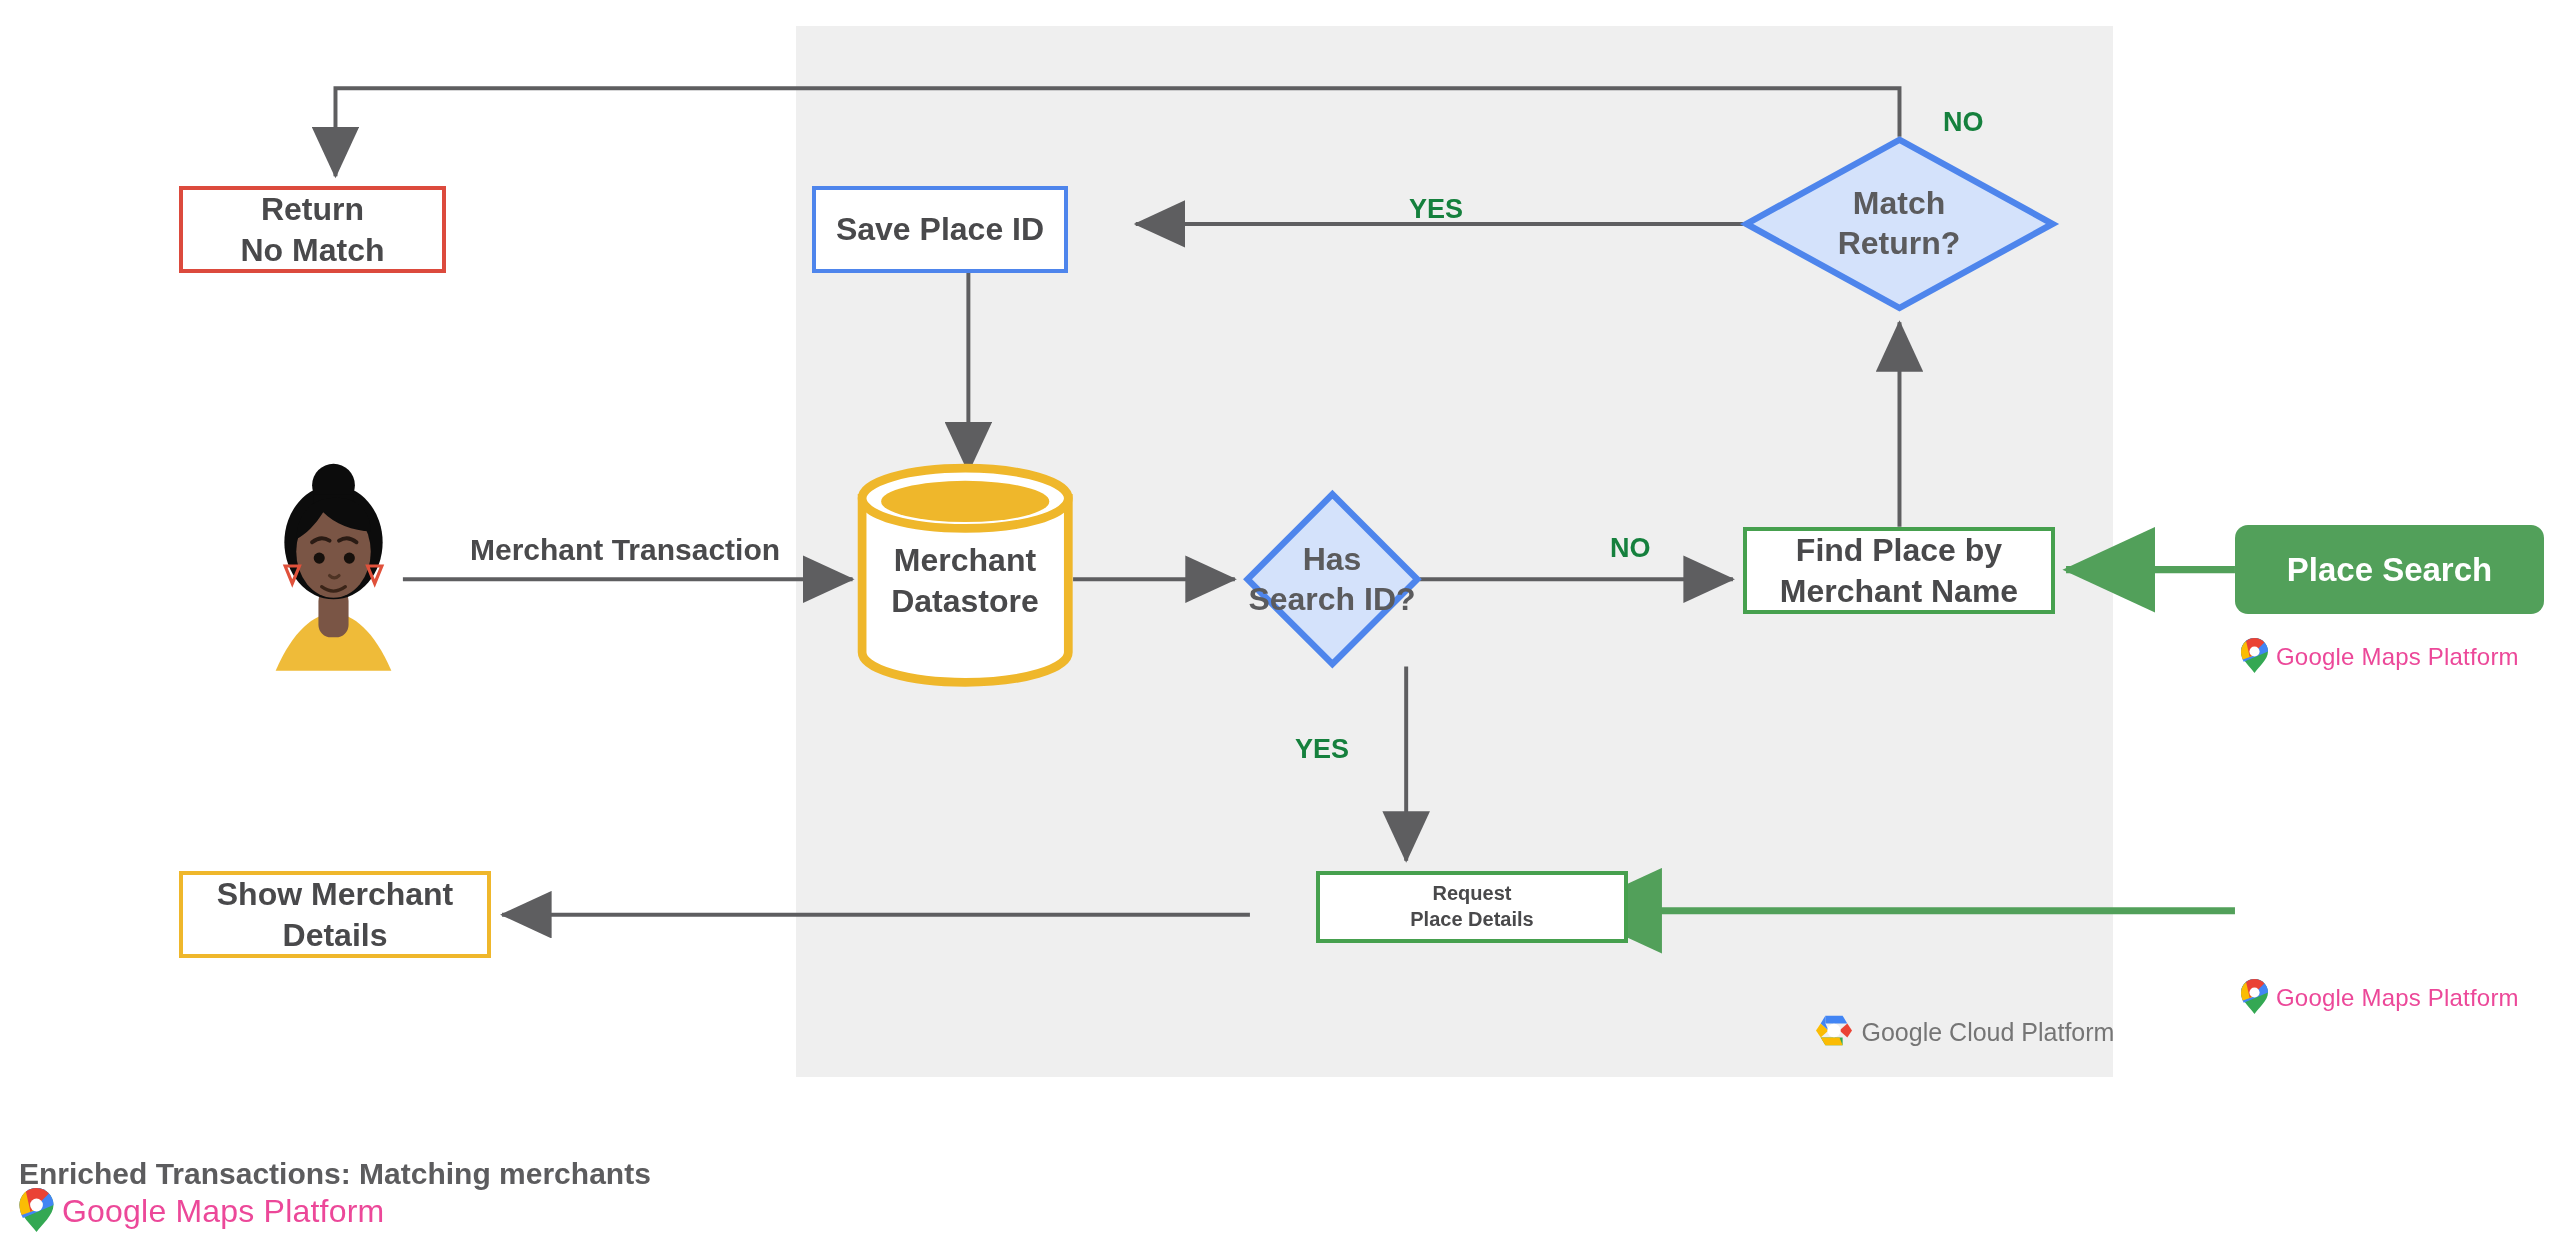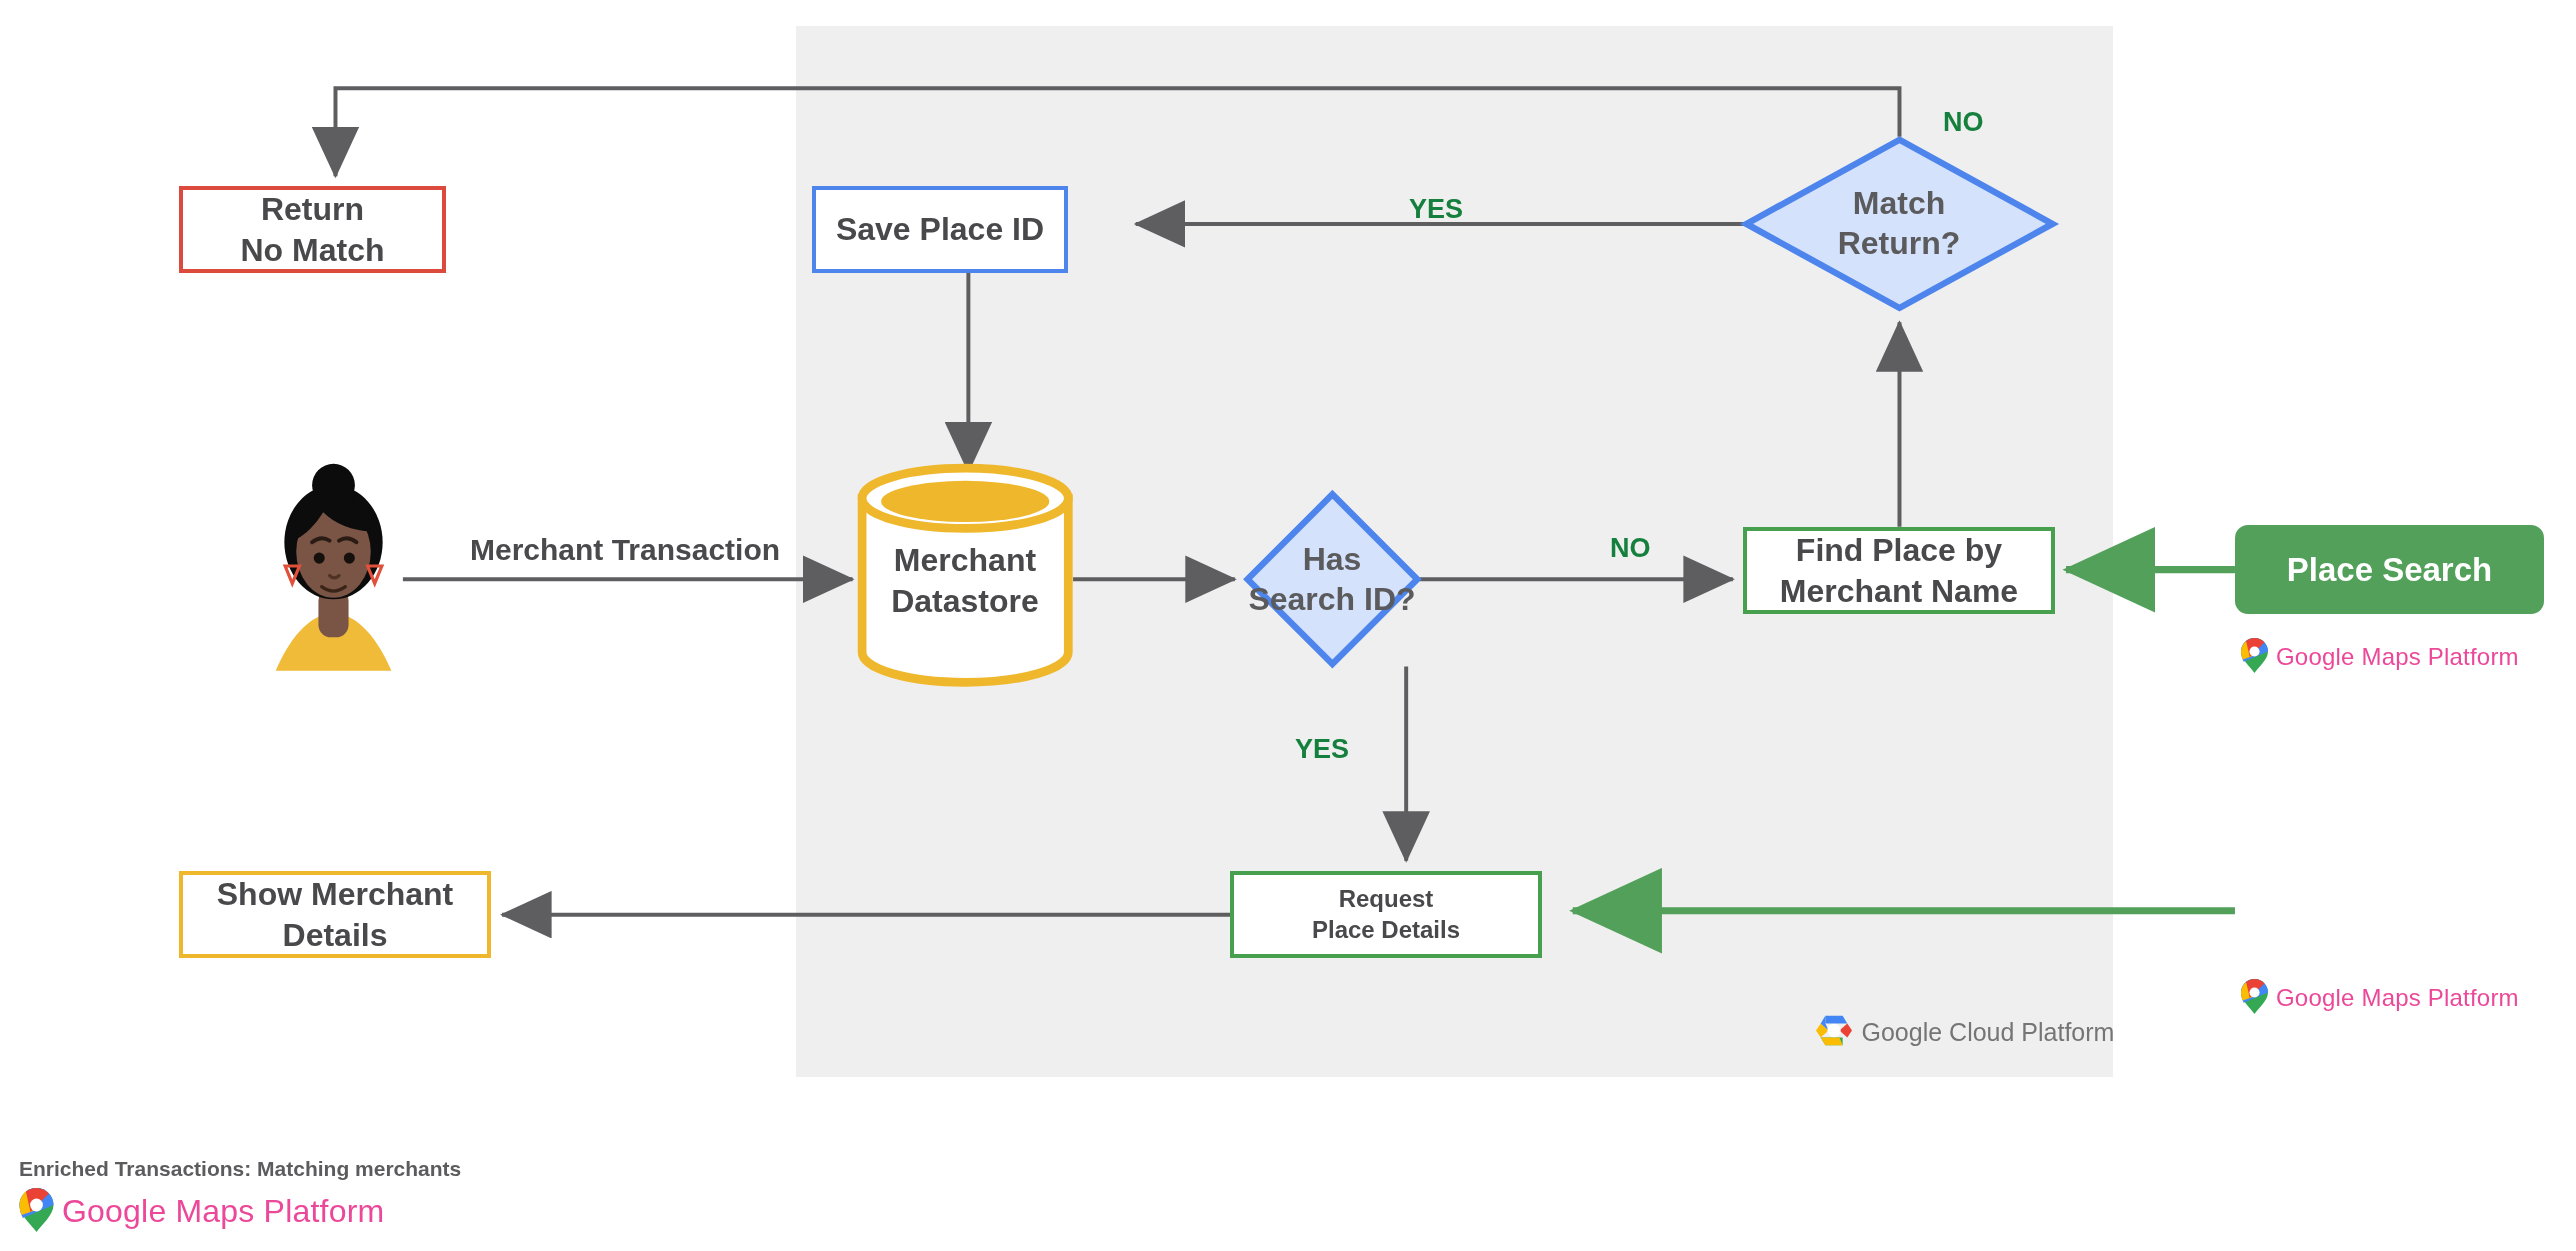--- a/index.html
+++ b/index.html
@@ -30,21 +30,21 @@
     text-align: center;
     color: #49494B;
     font-weight: bold;
     line-height: 1.28;
     background: #ffffff;
   }
 
   .node-return      { left: 179px;  top: 186px;  width: 267px;  height: 87px; border: 4.8px solid #DC4A3D; font-size: 32px; }
   .node-saveplace   { left: 812px; top: 186px;  width: 256px;  height: 87px; border: 4.8px solid #4E85EC; font-size: 32px; }
   .node-findplace   { left: 1743px; top: 527px;  width: 312px;  height: 87px; border: 4.8px solid #46A04E; font-size: 32px; }
-  .node-request     { left: 1230px; top: 871px; width: 312px;  height: 87px; border: 4.8px solid #46A04E; font-size: 24px; }
+  .node-request     { left: 1316px; top: 871px; width: 312px;  height: 72px; border: 4.8px solid #46A04E; font-size: 20px; }
   .node-showdetails { left: 179px;  top: 871px; width: 312px;  height: 87px; border: 4.8px solid #EFB72B; font-size: 32px; }
 
   .gbox {
     position: absolute;
     box-sizing: border-box;
     display: flex; align-items: center; justify-content: center;
     background: #52A05A;
     color: #ffffff;
     font-size: 33px;
     font-weight: bold;
@@ -68,21 +68,21 @@
     position: absolute;
     left: 1816px; top: 1014px;
     display: flex; align-items: center; gap: 9.5px;
     color: #757575;
   }
   .gcp-logo .gcp-text { font-size: 25px; white-space: nowrap; }
 
   .footer-title {
     position: absolute;
     left: 19px; top: 1157px;
-    font-size: 21px; font-weight: bold; color: #5C5C5E;
+    font-size: 30px; font-weight: bold; color: #5C5C5E;
     white-space: nowrap;
   }
   .gmp-foot { left: 19px; top: 1188px; }
   .gmp-foot .gmp-text { font-size: 32px; }
 
   .diamond-wrap { position: absolute; }
   .diamond-wrap .dlabel {
     position: absolute; inset: 0;
     display: flex; align-items: center; justify-content: center;
     flex-direction: column;

